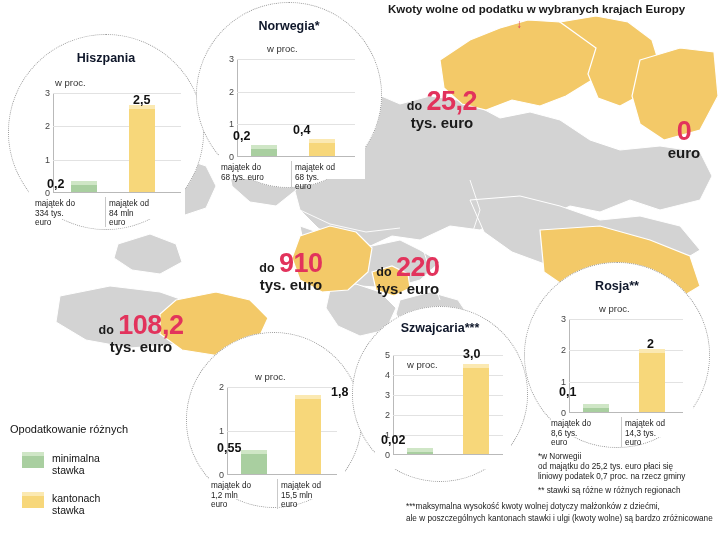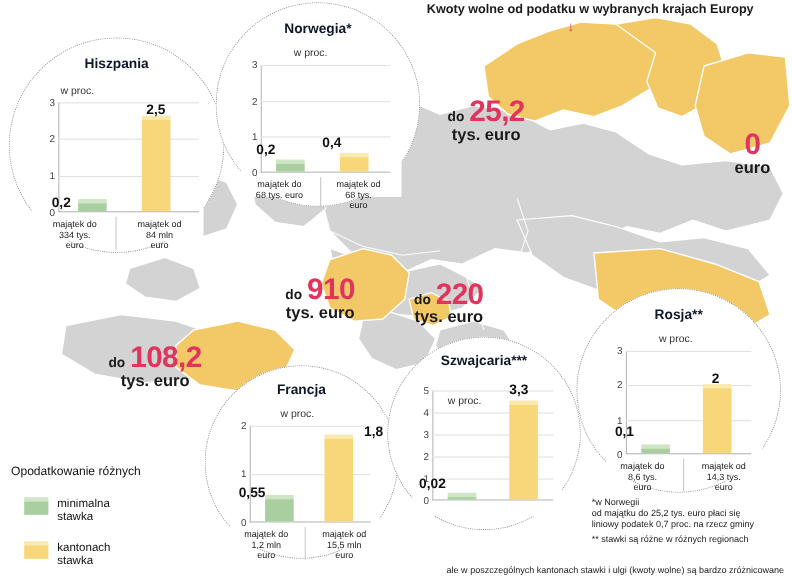--- a/index.html
+++ b/index.html
@@ -26,21 +26,21 @@
 
   .bar{position:absolute;bottom:1px;}
   .bar .front{position:absolute;left:0;right:0;bottom:0;top:4px;}
   .bar .top{position:absolute;left:0;right:0;top:0;height:5px;}
   .bar.min .front{background:#a9cfa0;}
   .bar.min .top{background:#cfe6c6;}
   .bar.max .front{background:#f7d77a;}
   .bar.max .top{background:#fbe9b2;}
 
   .vallab{position:absolute;font-size:12.5px;font-weight:bold;color:#111;white-space:nowrap;}
-  .catlab{position:absolute;font-size:8.2px;color:#222;text-align:center;line-height:9.5px;}
+  .catlab{position:absolute;font-size:8.2px;color:#222;text-align:left;line-height:9.5px;}
   .catdiv{position:absolute;width:1px;background:#c9c9c9;}
 
   
   .mval{position:absolute;text-align:center;}
   .mval .pre{font-size:12.5px;font-weight:bold;color:#1a1a1a;}
   .mval .num{font-size:27px;font-weight:bold;color:#e2335c;letter-spacing:-0.5px;}
   .mval .unit{display:block;font-size:15px;font-weight:bold;color:#1a1a1a;margin-top:-3px;}
 
   
   .legend-title{position:absolute;left:10px;top:423px;font-size:11px;color:#111;}
@@ -193,21 +193,20 @@
       <div class="catdiv" style="left:72px;top:118px;height:28px;"></div>
       <div class="catlab" style="left:2px;top:120px;width:66px;white-space:pre-line;">majątek do
 68 tys. euro</div>
       <div class="catlab" style="left:76px;top:120px;width:62px;white-space:pre-line;">majątek od
 68 tys.
 euro</div>
     </div>
   </div>
 
   <div class="bubble" style="left:186px;top:332px;width:176px;height:176px;">
-    <div class="title" style="top:14px;">Francja</div>
     <div class="panel" style="left:22px;top:38px;width:136px;height:128px;">
       <div class="proc" style="left:46px;top:0px;">w proc.</div>
       <div style="position:absolute;left:18px;top:16px;width:110px;height:88px;">
         <div class="axis-v"></div>
         <div class="axis-h"></div>
         <div class="grid" style="top:0px;"></div>
         <div class="grid" style="top:44px;"></div>
         <div class="ytick" style="top:88px;">0</div>
         <div class="ytick" style="top:44px;">1</div>
         <div class="ytick" style="top:0px;">2</div>
@@ -253,21 +252,21 @@
         <div class="bar min" style="left:14px;width:26px;height:6px;">
             <div class="top"></div>
             <div class="front"></div>
           </div>
         <div class="bar max" style="left:70px;width:26px;height:90px;">
             <div class="top"></div>
             <div class="front"></div>
           </div>
       </div>
       <div class="vallab" style="left:6px;top:86px;">0,02</div>
-      <div class="vallab" style="left:88px;top:0px;">3,3</div>
+      <div class="vallab" style="left:88px;top:0px;">3,0</div>
     </div>
   </div>
 
   <div class="bubble" style="left:524px;top:262px;width:186px;height:186px;">
     <div class="title" style="top:16px;">Rosja**</div>
     <div class="panel" style="left:26px;top:40px;width:142px;height:134px;">
       <div class="proc" style="left:48px;top:0px;">w proc.</div>
       <div style="position:absolute;left:18px;top:16px;width:114px;height:94px;">
         <div class="axis-v"></div>
         <div class="axis-h"></div>
@@ -310,15 +309,16 @@
       <div class="st"></div>
       <div class="sf"></div>
     </div>
   <div class="legend-row" style="left:52px;top:492px;width:110px;white-space:pre-line;">kantonach
 stawka</div>
 
   <div class="foot" style="left:538px;top:452px;width:178px;">*w Norwegii</div>
   <div class="foot" style="left:538px;top:462px;width:178px;">od majątku do 25,2 tys. euro płaci się</div>
   <div class="foot" style="left:538px;top:472px;width:178px;">liniowy podatek 0,7 proc. na rzecz gminy</div>
   <div class="foot" style="left:538px;top:486px;width:178px;">** stawki są różne w różnych regionach</div>
+  <div class="foot" style="left:406px;top:502px;width:310px;">***maksymalna wysokość kwoty wolnej dotyczy małżonków z dziećmi,</div>
   <div class="foot" style="left:406px;top:514px;width:312px;">ale w poszczególnych kantonach stawki i ulgi (kwoty wolne) są bardzo zróżnicowane</div>
 
 </div>
 
 </body></html>

